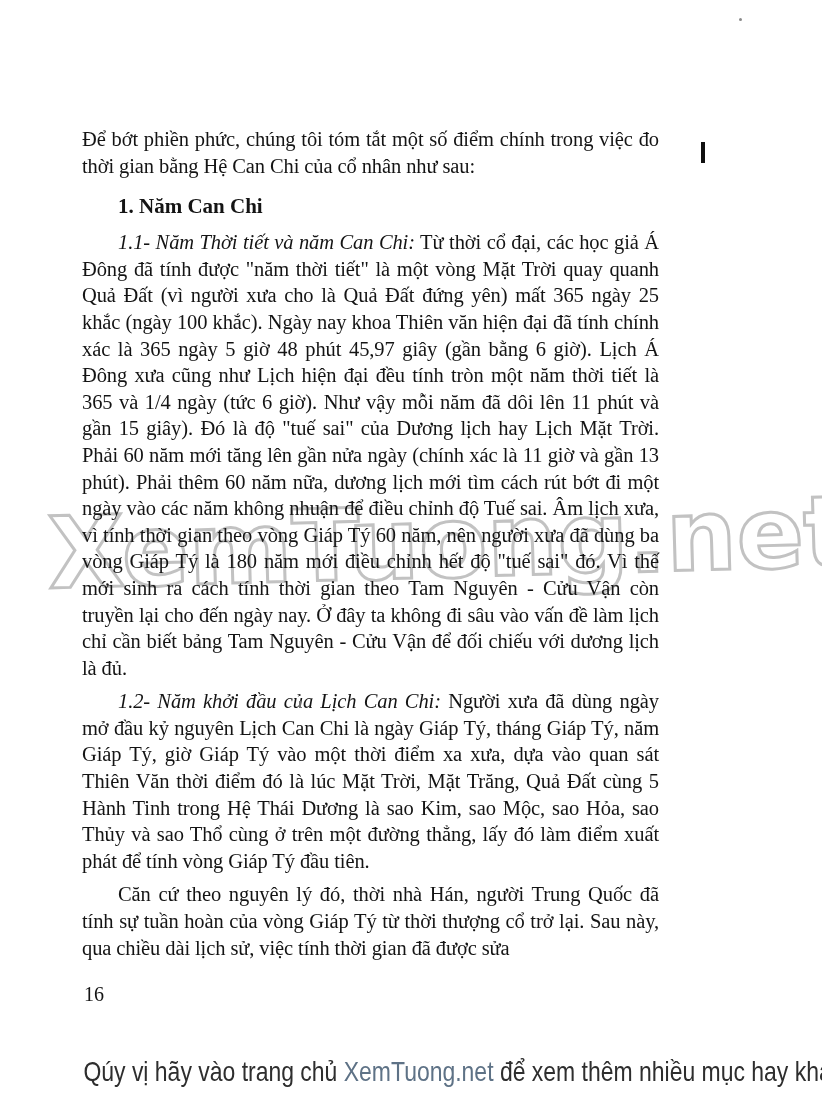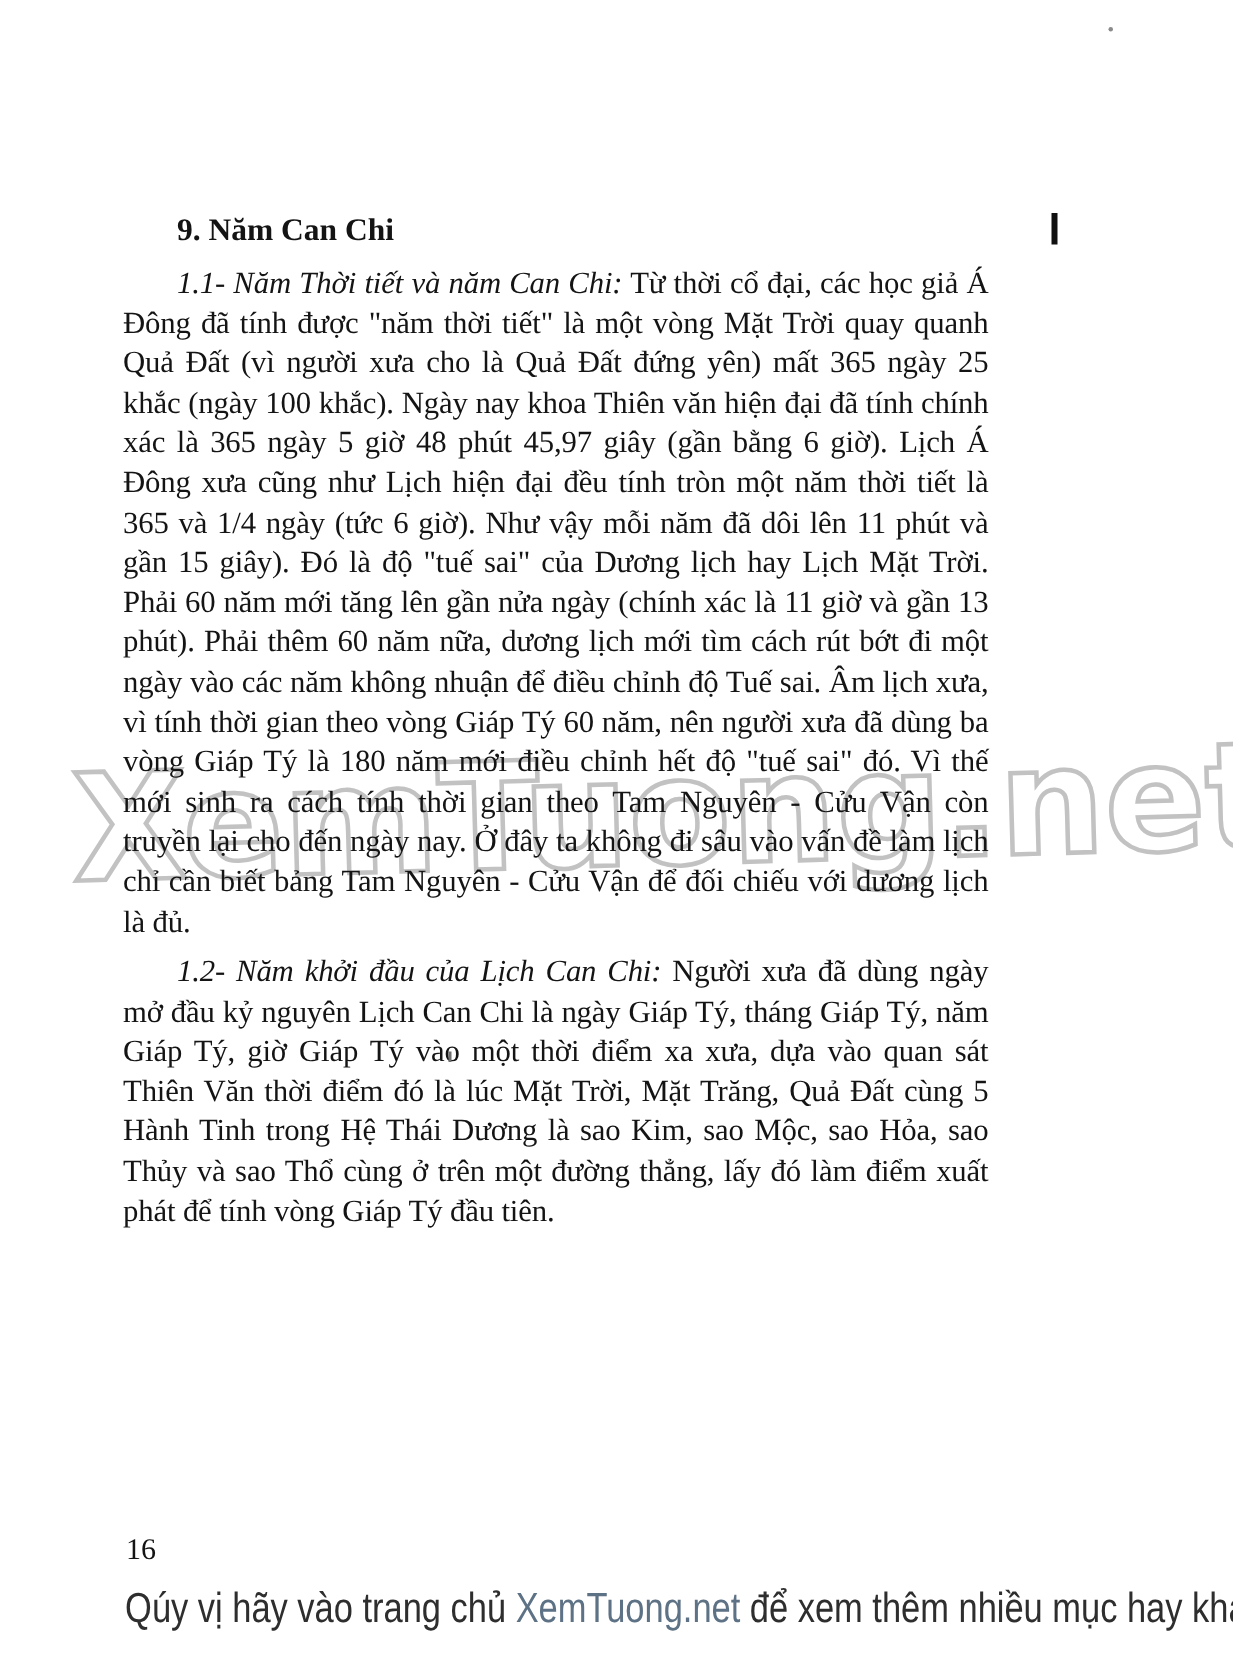--- a/index.html
+++ b/index.html
@@ -50,21 +50,21 @@
     color: rgba(255,255,255,0.55);
     -webkit-text-stroke: 3px #c2c2c2;
     transform: rotate(-1.6deg);
     white-space: nowrap;
     user-select: none;
   }
 
   
   .page-num {
     position: absolute;
-    left: 84px; top: 1022px;
+    left: 84px; top: 983px;
     font-size: 20px;
     z-index: 2;
   }
 
   
   .footer {
     position: absolute;
     left: 0; top: 1056px;
     width: 822px;
     text-align: center;
@@ -105,27 +105,29 @@
     z-index: 2;
   }
 </style>
 </head>
 <body>
 
 <div class="watermark">XemTuong.net</div>
 
 <main class="content">
 
+  <p class="intro">Để bớt phiền phức, chúng tôi tóm tắt một số điểm chính trong việc đo thời gian bằng Hệ Can Chi của cổ nhân như sau:</p>
 
-  <h2 class="heading">9. Năm Can Chi</h2>
+  <h2 class="heading">1. Năm Can Chi</h2>
 
   <p class="para"><span class="sec-label">1.1- Năm Thời tiết và năm Can Chi:</span><span> Từ thời cổ đại, các học giả Á Đông đã tính được "năm thời tiết" là một vòng Mặt Trời quay quanh Quả Đất (vì người xưa cho là Quả Đất đứng yên) mất 365 ngày 25 khắc (ngày 100 khắc). Ngày nay khoa Thiên văn hiện đại đã tính chính xác là 365 ngày 5 giờ 48 phút 45,97 giây (gần bằng 6 giờ). Lịch Á Đông xưa cũng như Lịch hiện đại đều tính tròn một năm thời tiết là 365 và 1/4 ngày (tức 6 giờ). Như vậy mỗi năm đã dôi lên 11 phút và gần 15 giây). Đó là độ "tuế sai" của Dương lịch hay Lịch Mặt Trời. Phải 60 năm mới tăng lên gần nửa ngày (chính xác là 11 giờ và gần 13 phút). Phải thêm 60 năm nữa, dương lịch mới tìm cách rút bớt đi một ngày vào các năm không nhuận để điều chỉnh độ Tuế sai. Âm lịch xưa, vì tính thời gian theo vòng Giáp Tý 60 năm, nên người xưa đã dùng ba vòng Giáp Tý là 180 năm mới điều chỉnh hết độ "tuế sai" đó. Vì thế mới sinh ra cách tính thời gian theo Tam Nguyên - Cửu Vận còn truyền lại cho đến ngày nay. Ở đây ta không đi sâu vào vấn đề làm lịch chỉ cần biết bảng Tam Nguyên - Cửu Vận để đối chiếu với dương lịch là đủ.</span></p>
 
   <p class="para"><span class="sec-label">1.2- Năm khởi đầu của Lịch Can Chi:</span><span> Người xưa đã dùng ngày mở đầu kỷ nguyên Lịch Can Chi là ngày Giáp Tý, tháng Giáp Tý, năm Giáp Tý, giờ Giáp Tý vào một thời điểm xa xưa, dựa vào quan sát Thiên Văn thời điểm đó là lúc Mặt Trời, Mặt Trăng, Quả Đất cùng 5 Hành Tinh trong Hệ Thái Dương là sao Kim, sao Mộc, sao Hỏa, sao Thủy và sao Thổ cùng ở trên một đường thẳng, lấy đó làm điểm xuất phát để tính vòng Giáp Tý đầu tiên.</span></p>
 
+  <p class="para">Căn cứ theo nguyên lý đó, thời nhà Hán, người Trung Quốc đã tính sự tuần hoàn của vòng Giáp Tý từ thời thượng cổ trở lại. Sau này, qua chiều dài lịch sử, việc tính thời gian đã được sửa</p>
 
 </main>
 
 <div class="page-num">16</div>
 
 <footer class="footer">
   <div class="footer-inner"><span>Qúy vị hãy vào trang chủ </span><span class="site">XemTuong.net</span><span> để xem thêm nhiều mục hay khác</span></div>
 </footer>
 
 <div class="mark-bar"></div>

